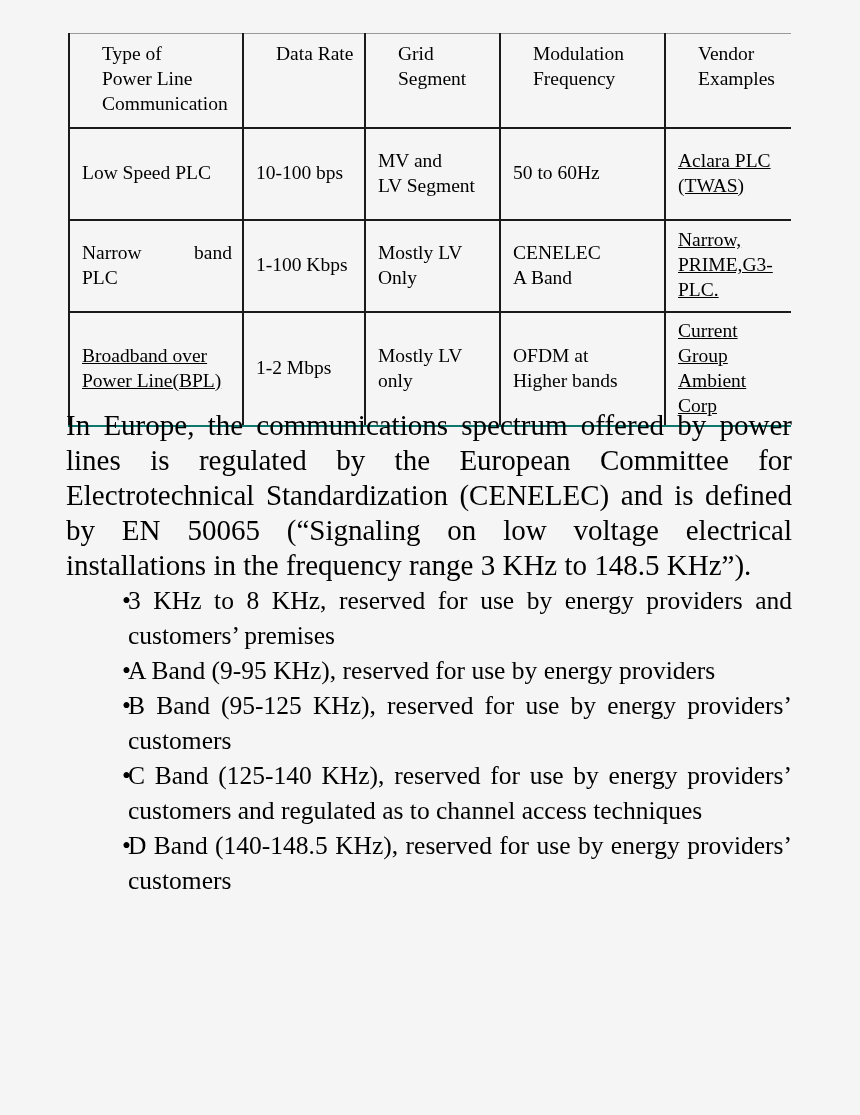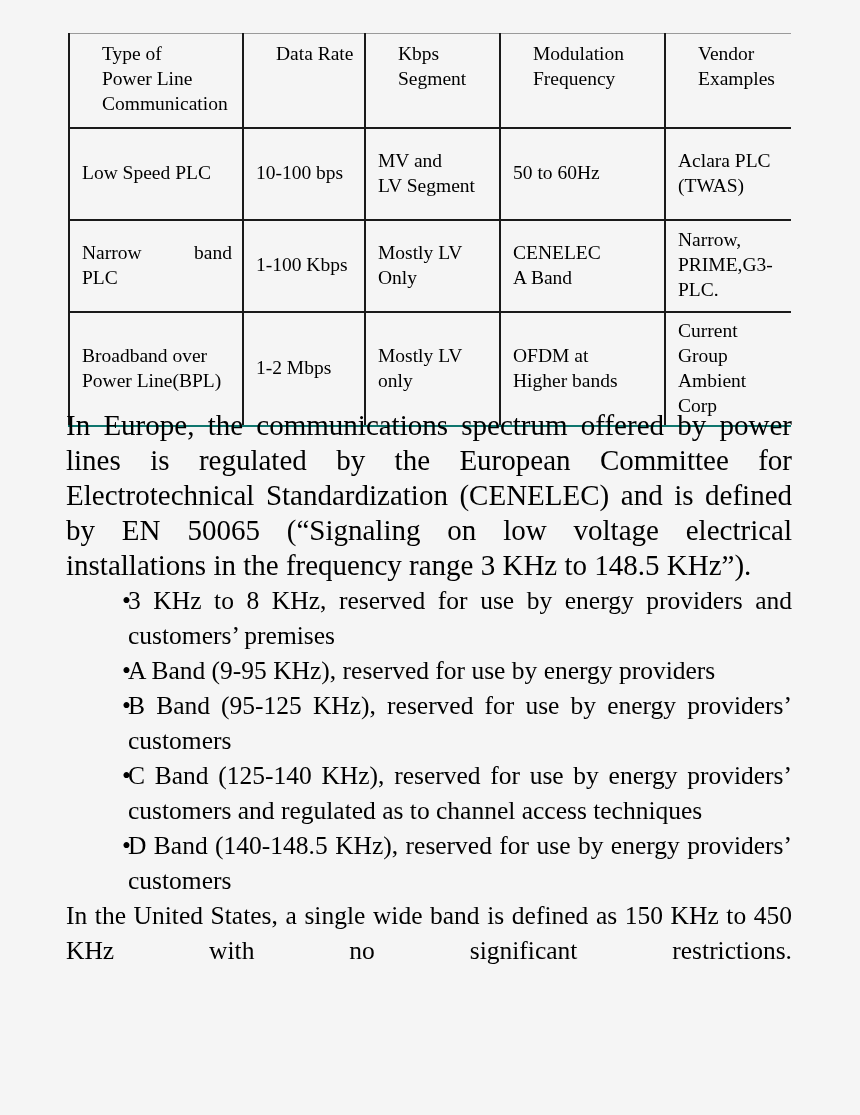--- a/index.html
+++ b/index.html
@@ -90,20 +90,21 @@
     padding-left: 32px;
   }
 
   .cell-justify {
     text-align: justify;
     text-align-last: justify;
   }
 
   .cell-top {
     vertical-align: top;
+    text-decoration: underline;
   }
 
   td.tall {
     height: 78px;
   }
   td.tall-lg {
     height: 96px;
   }
 
   
@@ -183,21 +184,21 @@
         <tr class="head-row">
           <td class="col-first cell-head">
             <span>Type of</span><br>
             <span>Power Line</span><br>
             <span>Communication</span>
           </td>
           <td class="cell-head">
             <span>Data Rate</span>
           </td>
           <td class="cell-head">
-            <span>Kbps</span><br>
+            <span>Grid</span><br>
             <span>Segment</span>
           </td>
           <td class="cell-head">
             <span>Modulation</span><br>
             <span>Frequency</span>
           </td>
           <td class="cell-head col-last">
             <span>Vendor</span><br>
             <span>Examples</span>
           </td>
@@ -294,17 +295,16 @@
       <li>
         <span class="bullet">•</span>
         <span class="li-text">C Band (125-140 KHz), reserved for use by energy providers’ customers and regulated as to channel access techniques</span>
       </li>
       <li>
         <span class="bullet">•</span>
         <span class="li-text">D Band (140-148.5 KHz), reserved for use by energy providers’ customers</span>
       </li>
     </ul>
 
-    <p class="para-last">In the United States, a single wide band is defined as 150 KHz to 450 KHz with no significant restrictions.</p>
 
   </div>
 
 </div>
 
 </body></html>

